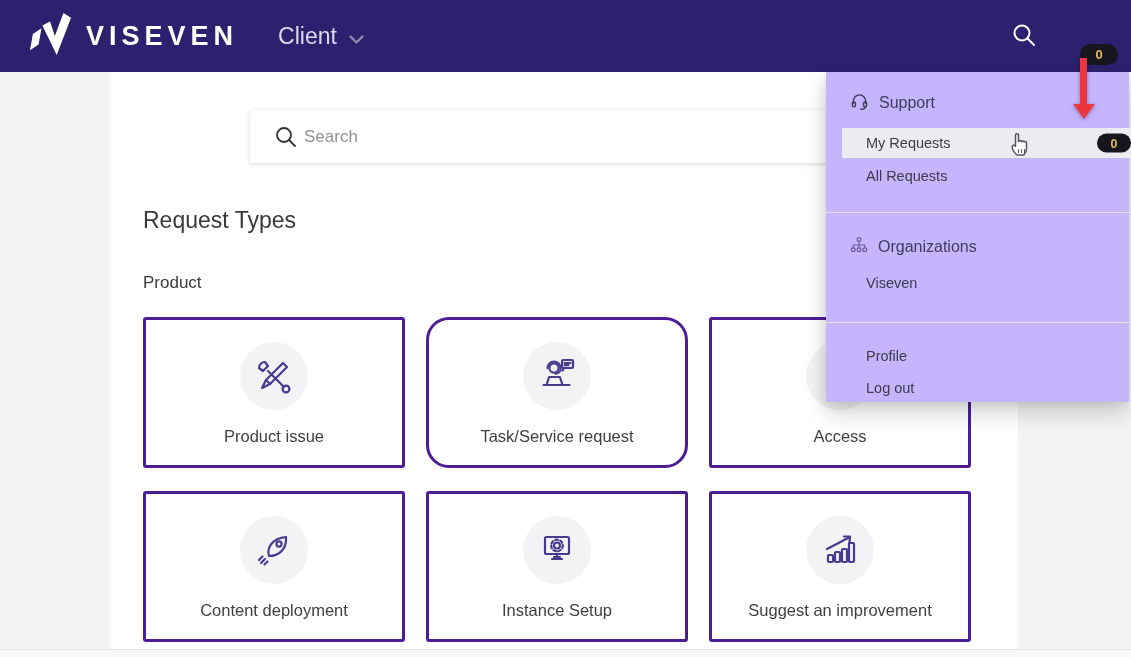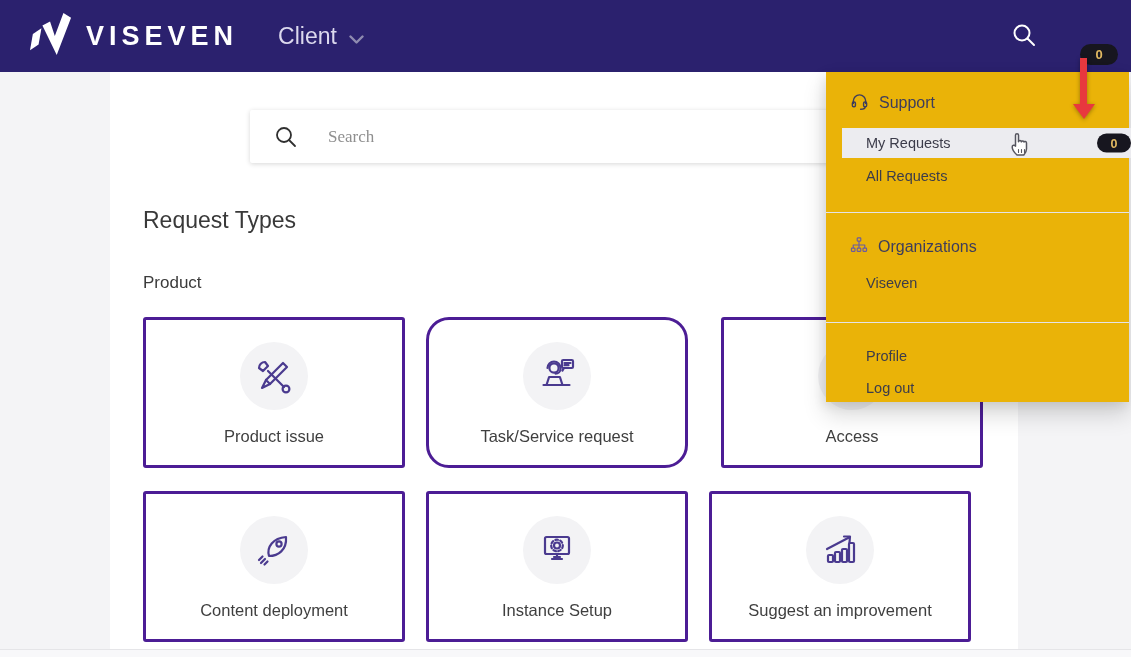--- a/index.html
+++ b/index.html
@@ -41,21 +41,21 @@
   .bottom-strip { position:absolute; left:0; top:649px; width:1131px; height:8px; background:#f8f8fa; border-top:1px solid #e5e5e8; z-index:2; }
 
   .search-card {
     position:absolute; left:250px; top:110px; width:628px; height:53px;
     background:#fff; box-shadow:0 1px 5px rgba(0,0,0,.16); border-radius:2px;
     display:flex; align-items:center; z-index:10;
   }
   .search-card svg { margin-left:24px; flex:none; }
   .search-card input {
     flex:1; border:none; outline:none; background:transparent;
-    font-size:17px; color:#701a75; margin-left:28px; font-family:Liberation Serif, serif;
+    font-size:17px; color:#701a75; margin-left:4px; font-family:Liberation Sans, sans-serif;
   }
   .search-card input::placeholder { color:#8f8f8f; }
 
   .page-title { position:absolute; left:143px; top:207px; font-size:23px; color:#393939; z-index:3; }
   .section-title { position:absolute; left:143px; top:273px; font-size:17px; color:#3b3b3b; z-index:3; }
 
   
   .card {
     position:absolute; width:262px; height:151px; background:#fff;
     border:3px solid #4c1d95; border-radius:3px; z-index:3;
@@ -64,21 +64,21 @@
   .card .circle {
     margin-top:22px; width:68px; height:68px; border-radius:50%;
     background:#f3f3f5; display:flex; align-items:center; justify-content:center;
   }
   .card .card-label { margin-top:17px; font-size:16.5px; color:#3f3f3f; }
   .icon-stroke { stroke:#4a3a8f; fill:none; stroke-width:2.2; stroke-linecap:round; stroke-linejoin:round; }
 
   
   .dropdown {
     position:absolute; left:826px; top:72px; width:303px; height:330px;
-    background:#eab308; z-index:40;
+    background:#c4b5fd; z-index:40;
     box-shadow:-3px 4px 10px rgba(0,0,0,.08), 0 12px 22px rgba(0,0,0,.16);
   }
   .dd-group-header {
     position:absolute; left:24px; height:30px; display:flex; align-items:center; gap:10px;
     color:#3e3d5c; font-size:16px;
   }
   .dd-item {
     position:absolute; left:0; width:100%; height:30px; display:flex; align-items:center;
     padding-left:24px; font-size:14.5px; color:#3c3c4a; cursor:pointer;margin-left:16px;
   }
@@ -174,21 +174,21 @@
         <path d="M29.5 9h6M29.5 11.2h4"></path>
         <path d="M29 14l-1.6 2.6"></path>
         <path d="M11.5 31l2.6-8h10.8l2.6 8z"></path>
         <path d="M8.5 31h26"></path>
       </g>
     </svg>
   </div>
   <div class="card-label">Task/Service request</div>
 </div>
 
-<div class="card" style="left:709px; top:317px;margin-left:12px;">
+<div class="card" style="left:709px; top:317px;">
   <div class="circle">
     <svg width="44" height="44" viewBox="0 0 44 44">
       <g class="icon-stroke">
         <rect x="14" y="19" width="16" height="13" rx="2"></rect>
         <path d="M17 19v-4.5a5 5 0 0 1 10 0V19"></path>
         <circle cx="22" cy="25.5" r="1.6"></circle>
       </g>
     </svg>
   </div>
   <div class="card-label">Access</div>

